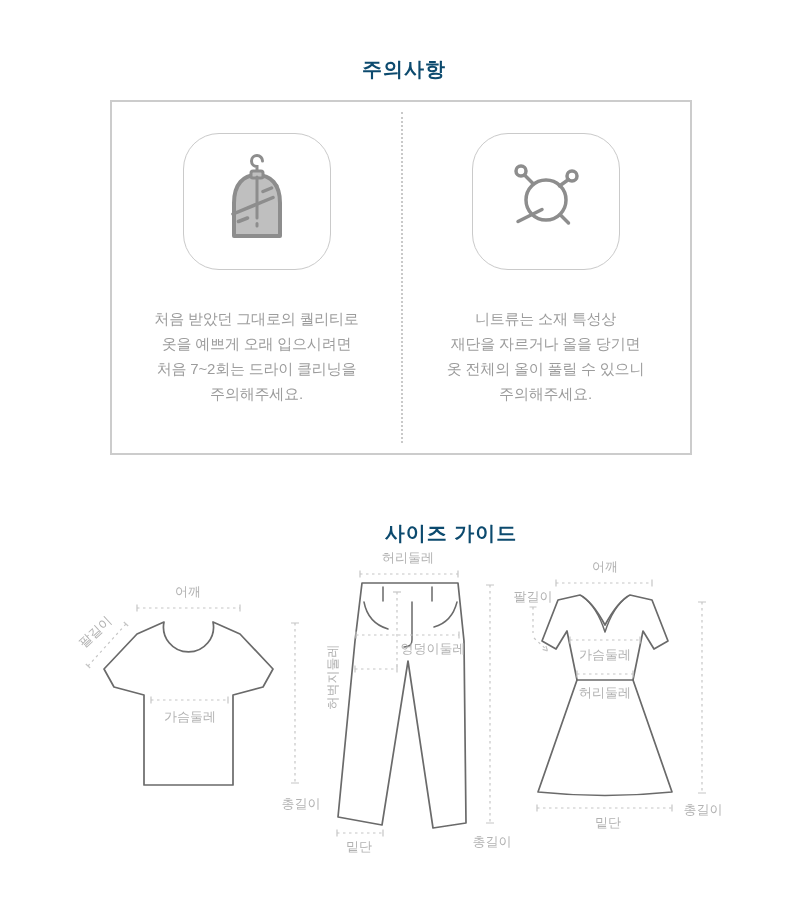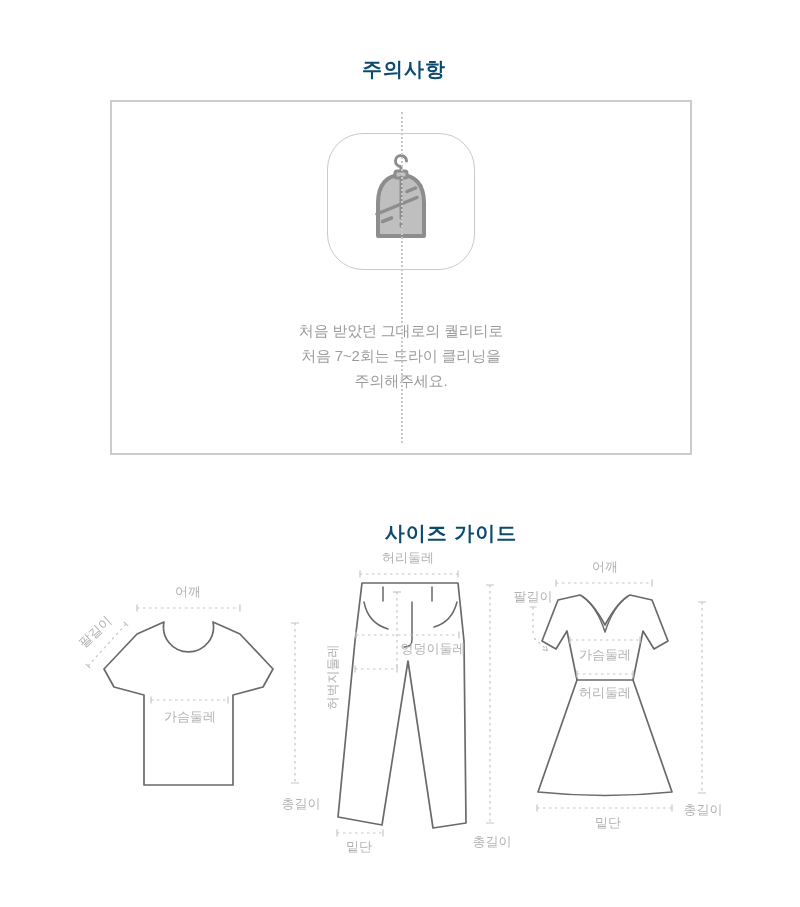--- a/index.html
+++ b/index.html
@@ -20,21 +20,20 @@
     position:absolute; left:110px; top:100px; width:578px; height:351px;
     border:2px solid #cccccc; display:flex; background:#ffffff;
   }
   .care-divider {
     position:absolute; left:50%; top:10px; height:331px; width:0;
     border-left:2px dotted #c9c9c9;
   }
   .care-col {
     flex:1; display:flex; flex-direction:column; align-items:center;
     padding-top:31px;
-    gap:12px;
   }
   .icon-tile {
     width:146px; height:135px; border:1.5px solid #cacaca; border-radius:36px;
     display:flex; align-items:center; justify-content:center; background:#ffffff;
   }
   .care-text {
     margin-top:36px; text-align:center; font-size:15px; color:#9c9c9c;
     line-height:25px; letter-spacing:-0.2px;
   }
   .care-text p { margin:0; }
@@ -62,25 +61,47 @@
         <path d="M52,21 V16.5 A5.5,5.5 0 1 1 57.5,11" fill="none" stroke="#8d8d8d" stroke-width="3" stroke-linecap="round"></path>
         <path d="M29,86 L29,53 C29,34 38.5,25 52,25 C65.5,25 75,34 75,53 L75,86 Z" fill="#bfbfbf" stroke="#8d8d8d" stroke-width="4" stroke-linejoin="round"></path>
         <rect x="46" y="21" width="12" height="7" rx="2" fill="#bfbfbf" stroke="#8d8d8d" stroke-width="3"></rect>
         <path d="M52,27 V68 M52,73.5 V76" fill="none" stroke="#8d8d8d" stroke-width="3" stroke-linecap="round"></path>
         <path d="M28,64 L68,47.5 M58,41.5 L66.5,38 M33.5,71.5 L42.5,68" fill="none" stroke="#8d8d8d" stroke-width="3.5" stroke-linecap="round"></path>
         <circle cx="71.5" cy="36" r="2" fill="#8d8d8d"></circle>
       </svg>
     </div>
     <div class="care-text">
       <p>처음 받았던 그대로의 퀄리티로</p>
+      <p>옷을 예쁘게 오래 입으시려면</p>
       <p>처음 7~2회는 드라이 클리닝을</p>
       <p>주의해주세요.</p>
     </div>
   </div>
 
+  <div class="care-col">
+    <div class="icon-tile">
+      <svg width="104" height="104" viewBox="0 0 104 104">
+        <g fill="none" stroke="#8d8d8d" stroke-width="3.5" stroke-linecap="round">
+          <circle cx="52" cy="50" r="20"></circle>
+          <circle cx="27" cy="21" r="5"></circle>
+          <circle cx="78" cy="26" r="5"></circle>
+          <path d="M30.5,25 L39,33.5"></path>
+          <path d="M66,64.5 L74.5,73"></path>
+          <path d="M74.5,29.5 L65.5,36"></path>
+          <path d="M48,59.5 L24,71.5"></path>
+        </g>
+      </svg>
+    </div>
+    <div class="care-text">
+      <p>니트류는 소재 특성상</p>
+      <p>재단을 자르거나 올을 당기면</p>
+      <p>옷 전체의 올이 풀릴 수 있으니</p>
+      <p>주의해주세요.</p>
+    </div>
+  </div>
 </div>
 
 <h2 class="section-title" id="size-title">사이즈 가이드</h2>
 
 <svg id="size-canvas" width="800" height="362" viewBox="0 0 800 362">
 
   <g>
     <path class="outline" d="M137,89 L104,124 L114,142 L144,150 L144,240 L233,240 L233,150 L263,142 L273,124 L240,89 L213,77 A25,25 0 1 1 164,77 Z"></path>
 
     <path class="dim" d="M137,63 H240"></path>

